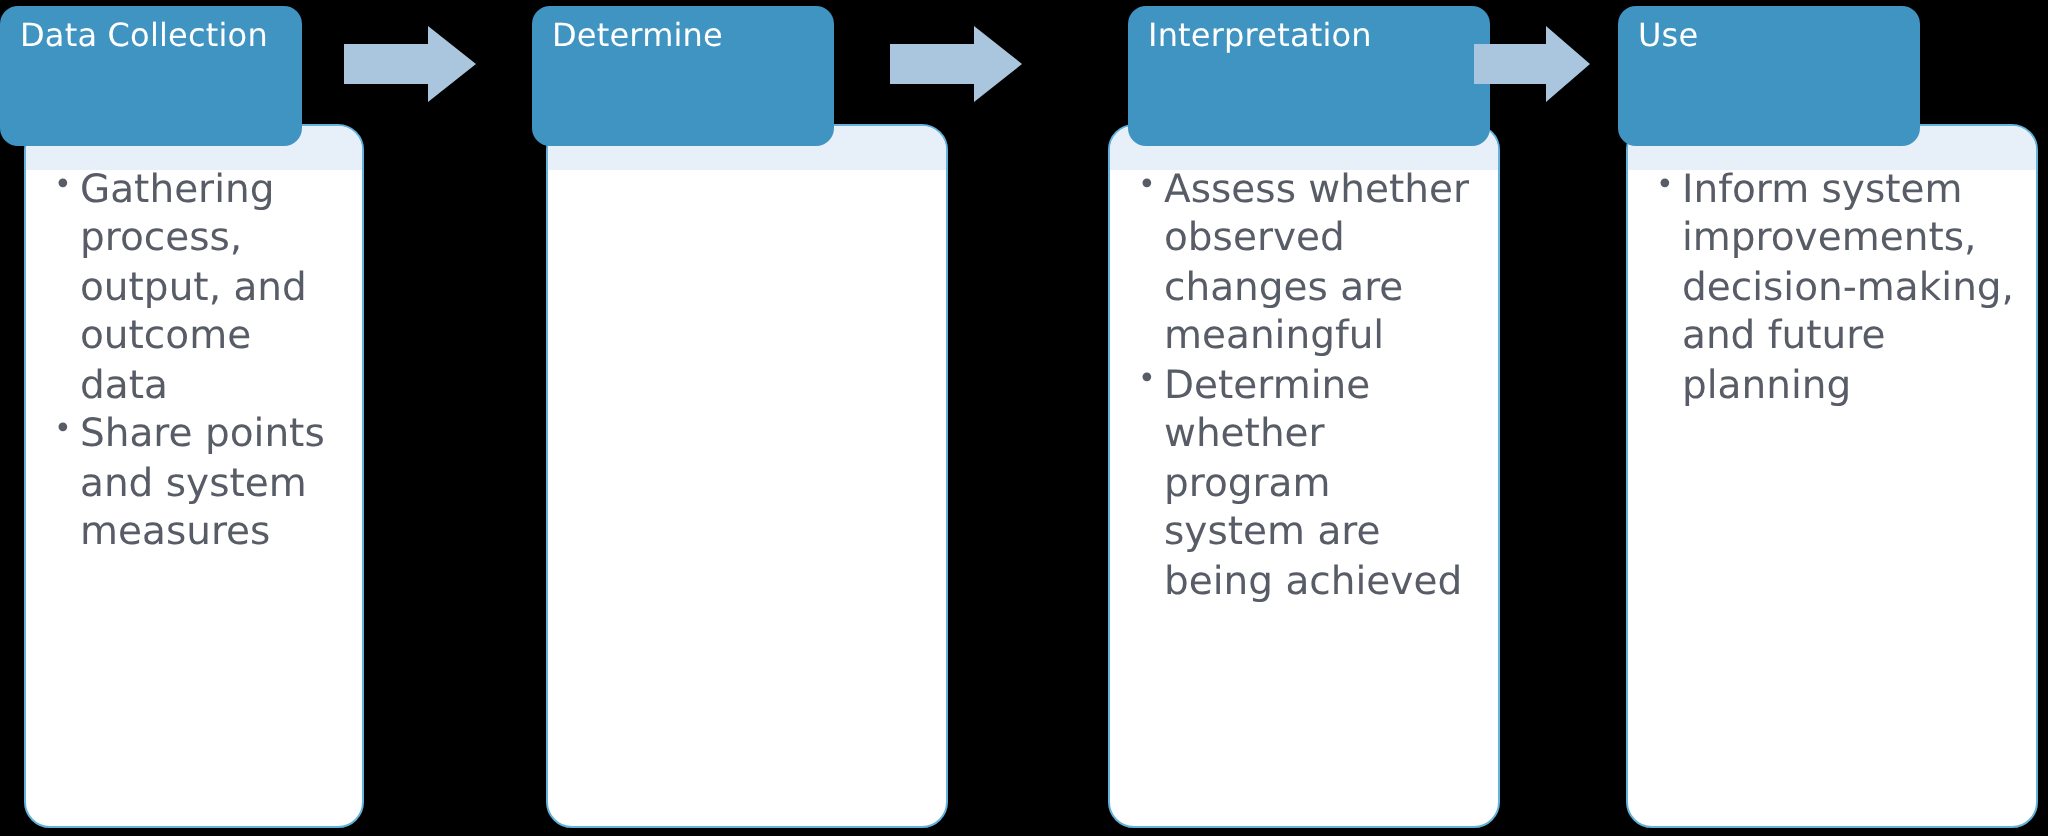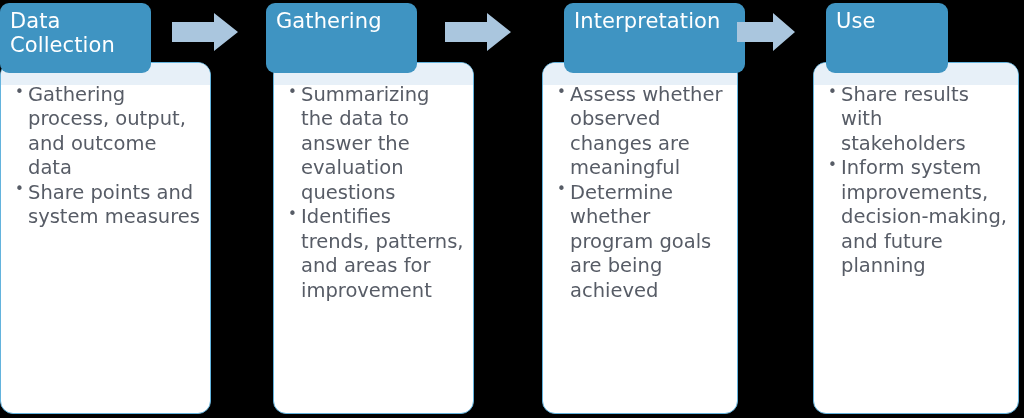--- a/index.html
+++ b/index.html
@@ -26,21 +26,21 @@
 
   
   .stage-header {
     position: absolute;
     top: 3px;
     background: #3f94c2;
     border-radius: 9px;
     color: #ffffff;
     box-sizing: border-box;
     padding: 6px 10px 0 10px;
-    font-size: 21px;
+    font-size: 16px;
     line-height: 1.16;
     letter-spacing: 0.1px;
     z-index: 3;
     overflow: hidden;
   }
 
   
   .stage-body {
     position: absolute;
     background: #ffffff;
@@ -93,79 +93,74 @@
 </style>
 </head>
 <body>
 
 <div id="canvas">
 
   <div class="stage" style="left:0px;width:215px;">
     <div class="stage-header" style="left:0px;width:151px;height:70px;">
       <span>Data Collection</span>
     </div>
-    <div class="stage-body" style="left:0px;top:62px;width:211px;height:352px;">
+    <div class="stage-body" style="left:12px;top:62px;width:170px;height:352px;">
       <div class="body-tint" style="height:22px;"></div>
       <ul class="bullets" style="padding:20px 10px 0 13px;">
         <li>Gathering process, output, and outcome data</li>
         <li>Share points and system measures</li>
       </ul>
     </div>
   </div>
 
   <div class="arrow" style="left:172px;top:13px;width:66px;height:38px;">
     <svg viewBox="0 0 66 38" width="66" height="38" aria-hidden="true">
       <polygon points="0,9 42,9 42,0 66,19 42,38 42,29 0,29" fill="#aac6de"></polygon>
     </svg>
   </div>
 
   <div class="stage" style="left:266px;width:210px;">
     <div class="stage-header" style="left:0px;width:151px;height:70px;">
-      <span>Gathering</span>
+      <span>Determine</span>
     </div>
     <div class="stage-body" style="left:7px;top:62px;width:201px;height:352px;">
       <div class="body-tint" style="height:22px;"></div>
-      <ul class="bullets" style="padding:20px 8px 0 13px;">
-        <li>Summarizing the data to answer the evaluation questions</li>
-        <li>Identifies trends, patterns, and areas for improvement</li>
-      </ul>
     </div>
   </div>
 
   <div class="arrow" style="left:445px;top:13px;width:66px;height:38px;">
     <svg viewBox="0 0 66 38" width="66" height="38" aria-hidden="true">
       <polygon points="0,9 42,9 42,0 66,19 42,38 42,29 0,29" fill="#aac6de"></polygon>
     </svg>
   </div>
 
   <div class="stage" style="left:540px;width:215px;">
     <div class="stage-header" style="left:0px;width:181px;height:70px;margin-left:24px;">
       <span>Interpretation</span>
     </div>
-    <div class="stage-body" style="left:2px;top:62px;width:196px;height:352px;">
+    <div class="stage-body" style="left:14px;top:62px;width:196px;height:352px;">
       <div class="body-tint" style="height:22px;"></div>
       <ul class="bullets" style="padding:20px 8px 0 13px;">
         <li>Assess whether observed changes are meaningful</li>
-        <li>Determine whether program goals are being achieved</li>
+        <li>Determine whether program system are being achieved</li>
       </ul>
     </div>
   </div>
 
   <div class="arrow" style="left:737px;top:13px;width:58px;height:38px;">
     <svg viewBox="0 0 58 38" width="58" height="38" aria-hidden="true">
       <polygon points="0,9 36,9 36,0 58,19 36,38 36,29 0,29" fill="#aac6de"></polygon>
     </svg>
   </div>
 
   <div class="stage" style="left:809px;width:215px;">
-    <div class="stage-header" style="left:17px;width:122px;height:70px;">
+    <div class="stage-header" style="left:0px;width:151px;height:70px;">
       <span>Use</span>
     </div>
     <div class="stage-body" style="left:4px;top:62px;width:206px;height:352px;">
       <div class="body-tint" style="height:22px;"></div>
       <ul class="bullets" style="padding:20px 6px 0 13px;">
-        <li>Share results with stakeholders</li>
         <li>Inform system improvements, decision-making, and future planning</li>
       </ul>
     </div>
   </div>
 
 </div>
 
 </body></html>

